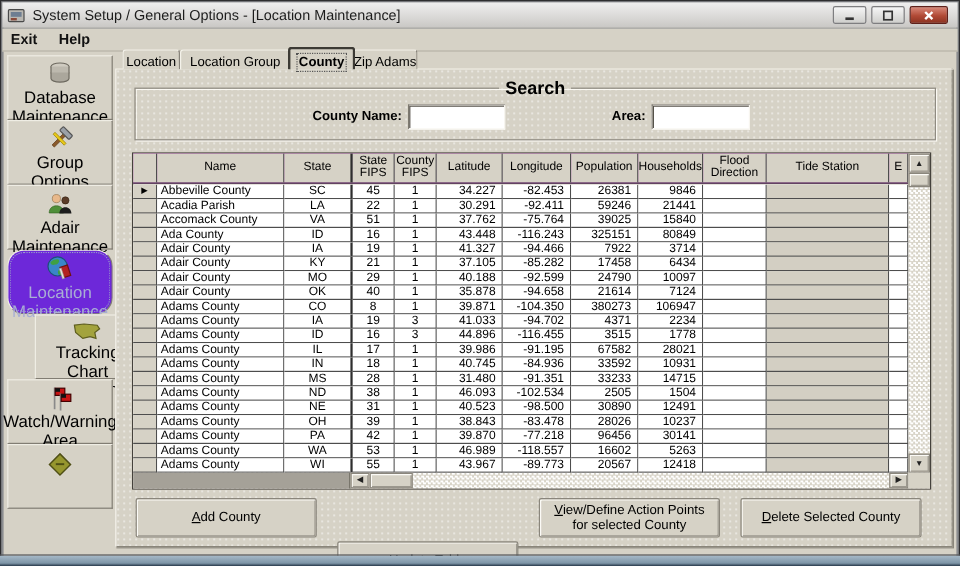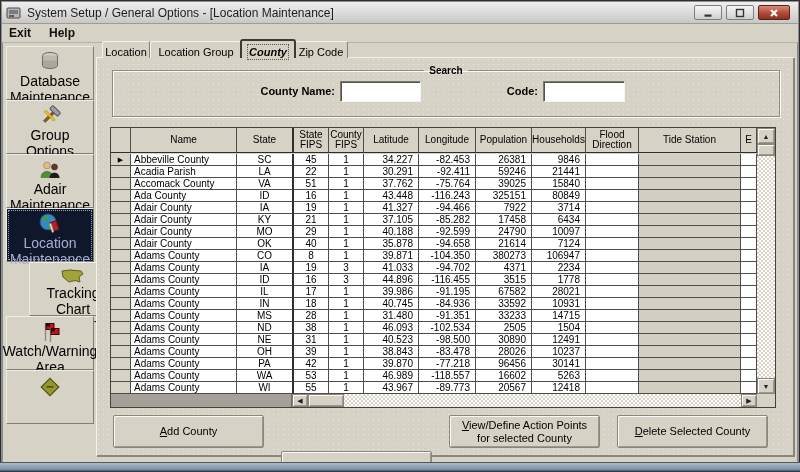--- a/index.html
+++ b/index.html
@@ -20,35 +20,35 @@
   .menubar{position:absolute;left:2px;top:24px;width:796px;height:19px;background:#d6d2c6;
            display:flex;align-items:center;padding-left:7px;gap:18px;border-bottom:1px solid #b7b3a8;}
   .menu-item{font-size:12px;font-weight:bold;color:#111;}
   
   .sidebar-item{position:absolute;left:6px;width:88px;height:54px;background:#d6d2c6;
                 border:1px solid;border-color:#efede4 #817d73 #817d73 #efede4;
                 display:flex;flex-direction:column;align-items:center;justify-content:space-between;
                 padding:3px 1px 2px;cursor:default;}
   .sidebar-item .icon{height:26px;display:flex;align-items:center;justify-content:center;}
   .sidebar-item .lbl{font-size:14px;line-height:1.12;text-align:center;color:#000;}
-  .sidebar-item.selected{background:#0f172a;outline:1px dotted #9aa0c8;outline-offset:-3px;}
+  .sidebar-item.selected{background:#6d28d9;outline:1px dotted #9aa0c8;outline-offset:-3px;border-radius:14px;}
   .sidebar-item.selected .lbl{color:#a9aed4;}
   
   .main-panel{position:absolute;left:96px;top:57px;width:698px;height:399px;background:#d6d2c6;
               box-shadow:inset 1px 1px 0 #f4f2ea, inset -1px -1px 0 #8a867b, 1px 1px 0 #8a867b;
               background-image:radial-gradient(rgba(255,255,255,.45) .6px, transparent .9px);background-size:5px 5px;}
   .tab{position:absolute;height:17px;top:41px;background:#d6d2c6;border:1px solid #87837a;border-bottom:none;
        border-top-color:#f4f2ea;border-left-color:#f4f2ea;border-radius:3px 3px 0 0;z-index:5;
        display:flex;align-items:flex-end;justify-content:center;font-size:11px;color:#000;cursor:default;}
   .tab.active{top:39px;height:19px;font-weight:bold;border:2px solid #3c3a34;border-bottom:none;z-index:6;background:#d6d2c6;}
-  .tab.active .tab-lbl{outline:1px dotted #555;outline-offset:1px;font-style:italic;}
+  .tab.active .tab-lbl{outline:1px dotted #555;outline-offset:1px;}
   
   .search-box{position:absolute;left:112px;top:65px;width:668px;height:52px;margin:0;
               border:1px solid #8f8b81;box-shadow:inset 1px 1px 0 #fbf9f3, 1px 1px 0 #fbf9f3;padding:0;}
-  .search-box legend{margin:0 auto;font-size:10px;font-weight:bold;padding:0 5px;}
+  .search-box legend{margin:0 auto;font-size:15px;font-weight:bold;padding:0 5px;}
   .fld-label{position:absolute;font-size:11px;font-weight:bold;color:#000;text-align:right;top:9px;}
   .fld{position:absolute;top:5px;width:81px;height:21px;background:#fff;border:1px solid #7e7a70;
        border-bottom-color:#f7f5ef;border-right-color:#f7f5ef;box-shadow:inset 1px 1px 0 #55524a;font-size:11px;padding:2px 3px;}
   
   .grid{position:absolute;left:110px;top:127px;width:666px;height:281px;border:1px solid #45423c;background:#d6d2c6;}
   .gcell{display:inline-block;vertical-align:top;height:100%;border-right:1px solid #4d4d4d;overflow:hidden;
          font-size:10px;white-space:nowrap;}
   .gcell.frz{border-right:2px solid #2e2e2e;}
   .ghead{position:absolute;left:0;top:0;height:25px;width:646px;border-bottom:1px solid #2e2e2e;background:#a21caf;}
   .ghead .gcell{display:inline-flex;align-items:center;justify-content:center;text-align:center;
@@ -204,29 +204,29 @@
       <div class="tab" style="left: 102px; width: 48px;">
         <span class="tab-lbl">Location</span>
       </div>
       <div class="tab" style="left: 150px; width: 92px;">
         <span class="tab-lbl">Location Group</span>
       </div>
       <div class="tab active" style="left: 240px; width: 56px;">
         <span class="tab-lbl">County</span>
       </div>
       <div class="tab" style="left: 294px; width: 54px;">
-        <span class="tab-lbl">Zip Code</span>
+        <span class="tab-lbl">Zip Adams</span>
       </div>
     </div>
 
   <fieldset class="search-box">
     <legend>Search</legend>
     <span class="fld-label" style="left:130px;width:92px;">County Name:</span>
     <input class="fld" style="left: 227px;" value="">
-    <span class="fld-label" style="left:375px;width:50px;">Code:</span>
+    <span class="fld-label" style="left:375px;width:50px;">Area:</span>
     <input class="fld" style="left: 430px; width: 82px;" value="">
   </fieldset>
 
   <div class="grid">
     <div class="ghead" id="grid-header"><span class="gcell" style="width: 20px;"></span><span class="gcell" style="width: 106px;">Name</span><span class="gcell frz" style="width: 57px;">State</span><span class="gcell" style="width: 35px;">State FIPS</span><span class="gcell" style="width: 35px;">County FIPS</span><span class="gcell" style="width: 55px;">Latitude</span><span class="gcell" style="width: 57px;">Longitude</span><span class="gcell" style="width: 56px;">Population</span><span class="gcell" style="width: 54px;">Households</span><span class="gcell" style="width: 53px;">Flood Direction</span><span class="gcell" style="width: 102px;">Tide Station</span><span class="gcell" style="width: 16px;">E</span></div>
     <div class="gbody" id="grid-body">
         <div class="grow"><span class="gcell sel" style="width: 20px;">▶</span><span class="gcell al" style="width: 106px;">Abbeville County</span><span class="gcell ac frz" style="width: 57px;">SC</span><span class="gcell ac" style="width: 35px;">45</span><span class="gcell ac" style="width: 35px;">1</span><span class="gcell ar" style="width: 55px;">34.227</span><span class="gcell ar" style="width: 57px;">-82.453</span><span class="gcell ar" style="width: 56px;">26381</span><span class="gcell ar" style="width: 54px;">9846</span><span class="gcell al" style="width: 53px;"></span><span class="gcell al tide" style="width: 102px;"></span><span class="gcell al" style="width: 16px;"></span></div>
         <div class="grow"><span class="gcell sel" style="width: 20px;"></span><span class="gcell al" style="width: 106px;">Acadia Parish</span><span class="gcell ac frz" style="width: 57px;">LA</span><span class="gcell ac" style="width: 35px;">22</span><span class="gcell ac" style="width: 35px;">1</span><span class="gcell ar" style="width: 55px;">30.291</span><span class="gcell ar" style="width: 57px;">-92.411</span><span class="gcell ar" style="width: 56px;">59246</span><span class="gcell ar" style="width: 54px;">21441</span><span class="gcell al" style="width: 53px;"></span><span class="gcell al tide" style="width: 102px;"></span><span class="gcell al" style="width: 16px;"></span></div>
         <div class="grow"><span class="gcell sel" style="width: 20px;"></span><span class="gcell al" style="width: 106px;">Accomack County</span><span class="gcell ac frz" style="width: 57px;">VA</span><span class="gcell ac" style="width: 35px;">51</span><span class="gcell ac" style="width: 35px;">1</span><span class="gcell ar" style="width: 55px;">37.762</span><span class="gcell ar" style="width: 57px;">-75.764</span><span class="gcell ar" style="width: 56px;">39025</span><span class="gcell ar" style="width: 54px;">15840</span><span class="gcell al" style="width: 53px;"></span><span class="gcell al tide" style="width: 102px;"></span><span class="gcell al" style="width: 16px;"></span></div>
         <div class="grow"><span class="gcell sel" style="width: 20px;"></span><span class="gcell al" style="width: 106px;">Ada County</span><span class="gcell ac frz" style="width: 57px;">ID</span><span class="gcell ac" style="width: 35px;">16</span><span class="gcell ac" style="width: 35px;">1</span><span class="gcell ar" style="width: 55px;">43.448</span><span class="gcell ar" style="width: 57px;">-116.243</span><span class="gcell ar" style="width: 56px;">325151</span><span class="gcell ar" style="width: 54px;">80849</span><span class="gcell al" style="width: 53px;"></span><span class="gcell al tide" style="width: 102px;"></span><span class="gcell al" style="width: 16px;"></span></div>

